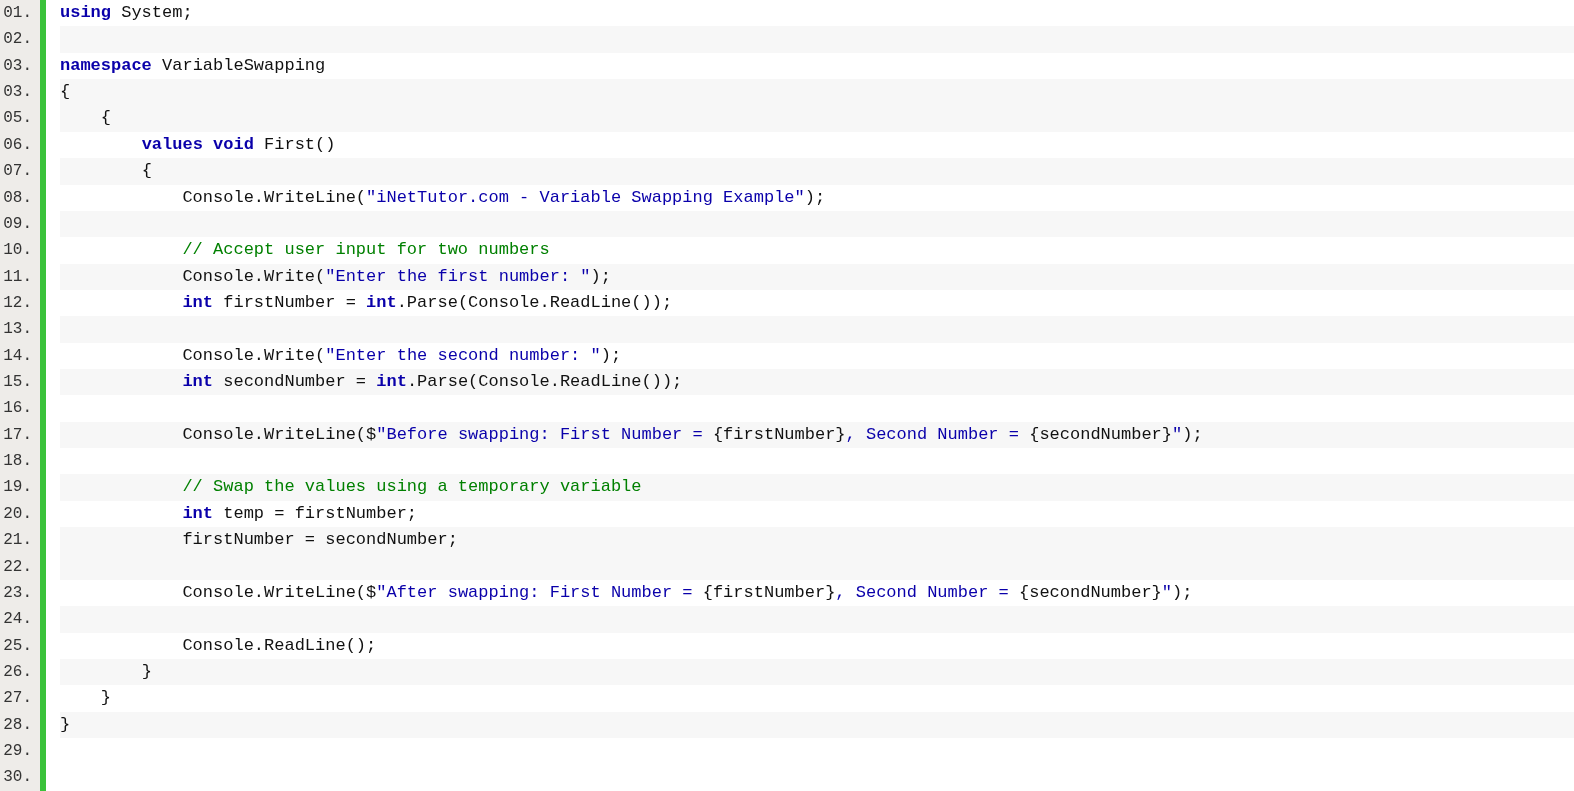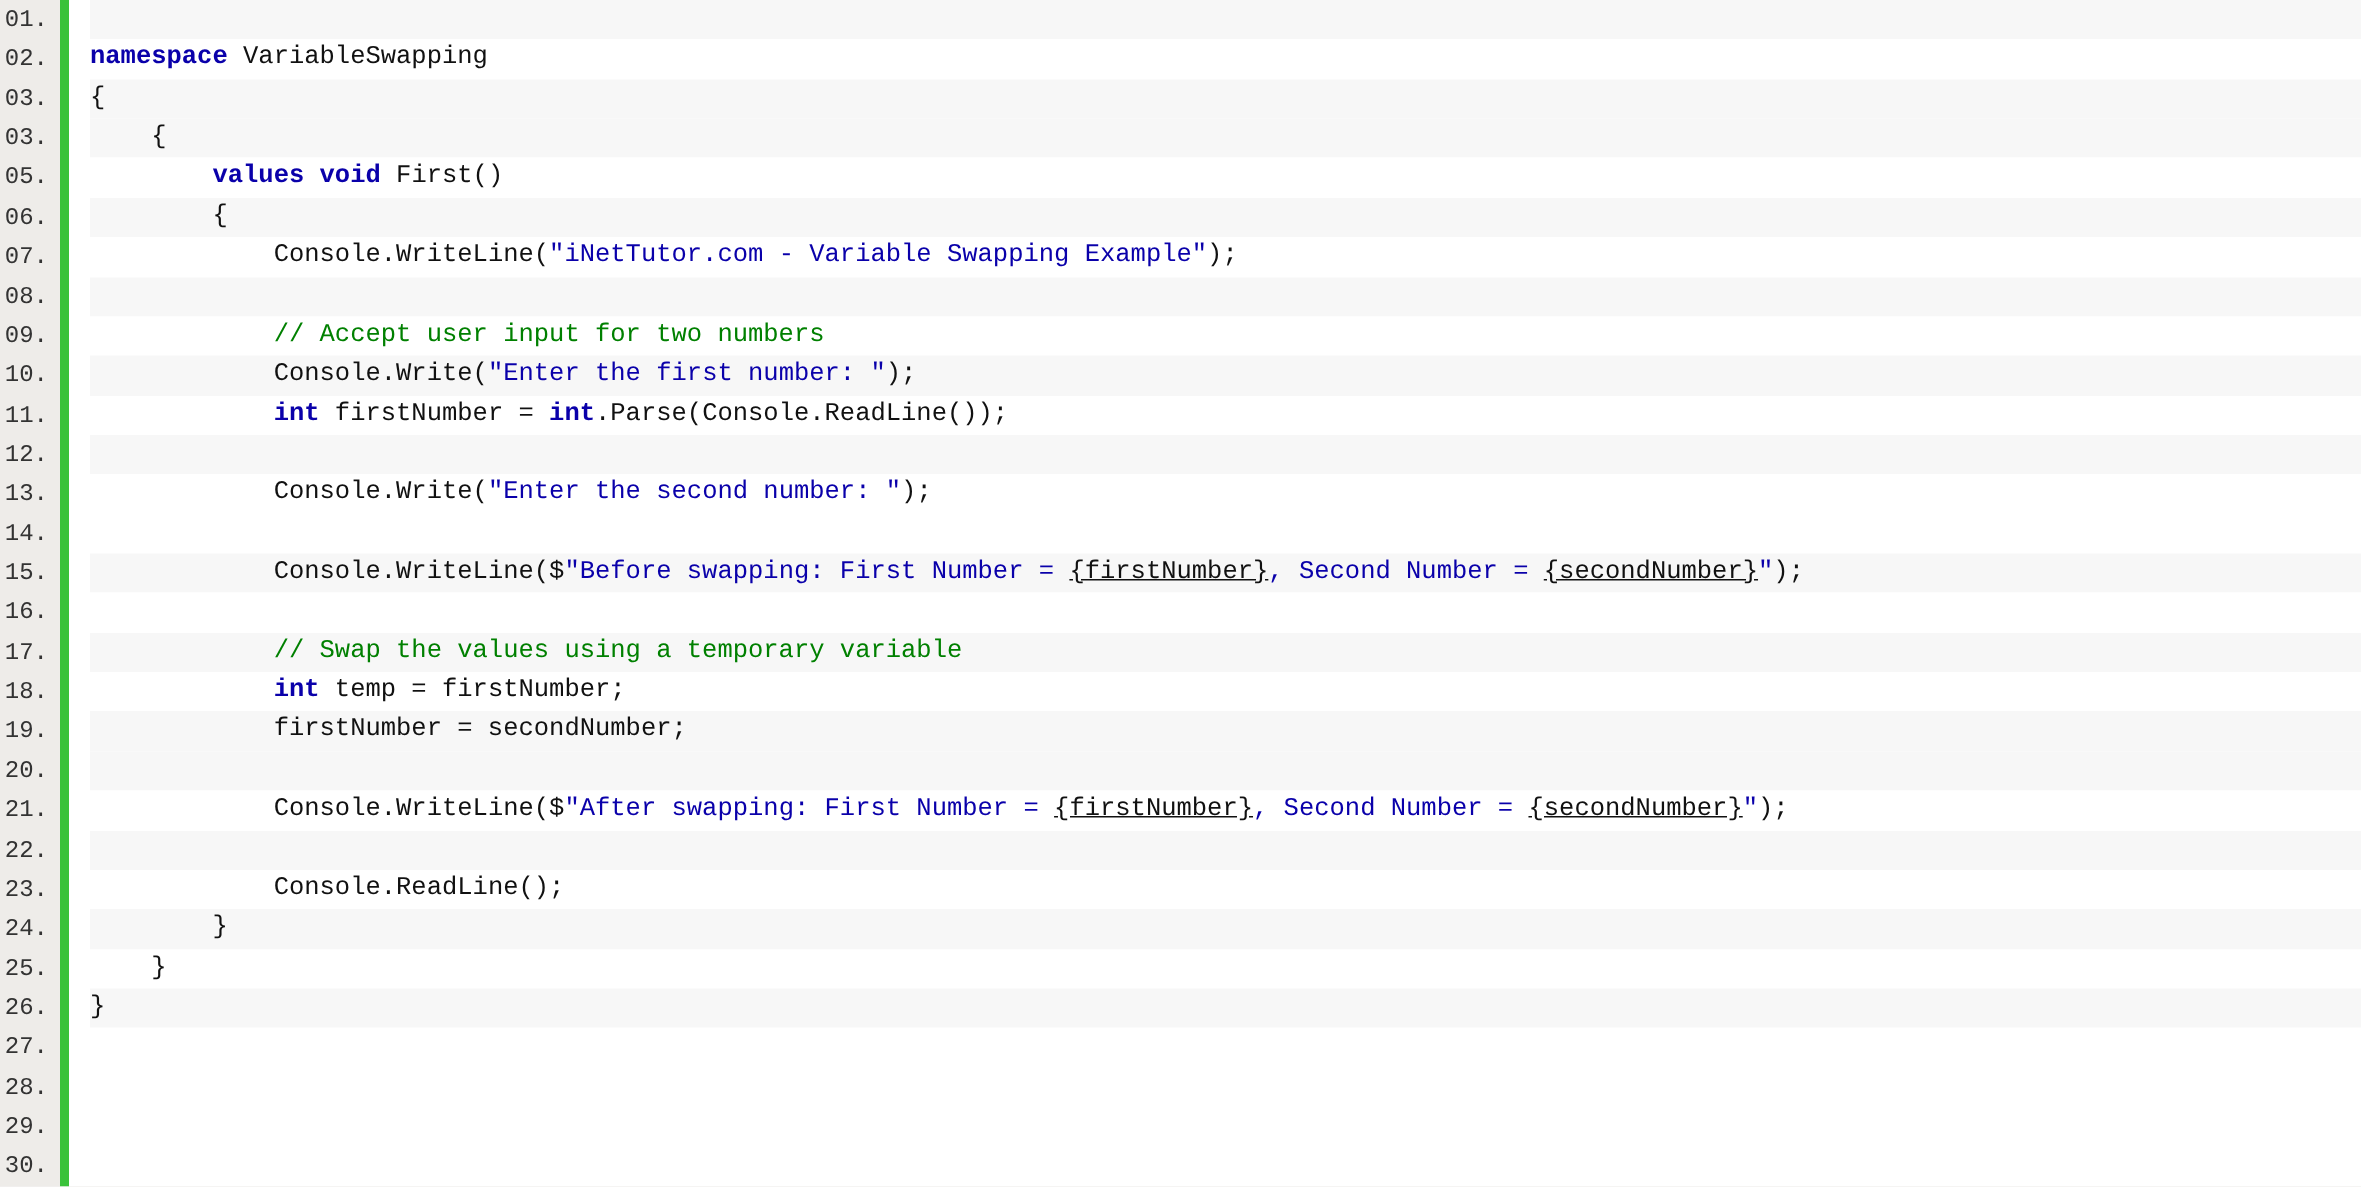--- a/index.html
+++ b/index.html
@@ -48,21 +48,21 @@
     color: #111111;
     font-size: 17px;
   }
   .code-line.odd  { background: #ffffff; }
   .code-line.even { background: #f7f7f7; }
   .tok-kw      { color: #0a00aa; font-weight: 600; }
   .tok-ident   { color: #111111; }
   .tok-str     { color: #0a00aa; }
   .tok-comment { color: #008000; margin-top: 24px; }
   .tok-punct   { color: #111111; }
-  .tok-interp  { color: #111111; text-decoration: underline; }
+  .tok-interp  { color: #111111; }
 </style>
 </head>
 <body>
 
 <div class="code-editor">
   <div class="gutter" id="gutter">
       <div class="ln">01.</div>
       <div class="ln">02.</div>
       <div class="ln">03.</div>
       <div class="ln">03.</div>
@@ -88,33 +88,35 @@
       <div class="ln">24.</div>
       <div class="ln">25.</div>
       <div class="ln">26.</div>
       <div class="ln">27.</div>
       <div class="ln">28.</div>
       <div class="ln">29.</div>
       <div class="ln">30.</div>
     </div>
   <div class="change-bar"></div>
   <div class="code-area" id="code-area">
+      <div class="code-line odd"><span></span><span class="tok-kw">using</span><span class="tok-punct"> </span><span class="tok-ident">System</span><span class="tok-punct">;</span></div>
       <div class="code-line even"><span></span></div>
       <div class="code-line odd"><span></span><span class="tok-kw">namespace</span><span class="tok-punct"> </span><span class="tok-ident">VariableSwapping</span></div>
       <div class="code-line even"><span></span><span class="tok-punct">{</span></div>
       <div class="code-line even"><span>    </span><span class="tok-punct">{</span></div>
       <div class="code-line odd"><span>        </span><span class="tok-kw">values</span><span class="tok-punct"> </span><span class="tok-kw">void</span><span class="tok-punct"> </span><span class="tok-ident">First</span><span class="tok-punct">()</span></div>
       <div class="code-line even"><span>        </span><span class="tok-punct">{</span></div>
       <div class="code-line odd"><span>            </span><span class="tok-ident">Console</span><span class="tok-punct">.WriteLine(</span><span class="tok-str">"iNetTutor.com - Variable Swapping Example"</span><span class="tok-punct">);</span></div>
       <div class="code-line even"><span></span></div>
       <div class="code-line odd"><span>            </span><span class="tok-comment">// Accept user input for two numbers</span></div>
       <div class="code-line even"><span>            </span><span class="tok-ident">Console</span><span class="tok-punct">.Write(</span><span class="tok-str">"Enter the first number: "</span><span class="tok-punct">);</span></div>
       <div class="code-line odd"><span>            </span><span class="tok-kw">int</span><span class="tok-punct"> </span><span class="tok-ident">firstNumber</span><span class="tok-punct"> = </span><span class="tok-kw">int</span><span class="tok-punct">.Parse(Console.ReadLine());</span></div>
       <div class="code-line even"><span></span></div>
       <div class="code-line odd"><span>            </span><span class="tok-ident">Console</span><span class="tok-punct">.Write(</span><span class="tok-str">"Enter the second number: "</span><span class="tok-punct">);</span></div>
+      <div class="code-line even"><span>            </span><span class="tok-kw">int</span><span class="tok-punct"> </span><span class="tok-ident">secondNumber</span><span class="tok-punct"> = </span><span class="tok-kw">int</span><span class="tok-punct">.Parse(Console.ReadLine());</span></div>
       <div class="code-line odd"><span></span></div>
       <div class="code-line even"><span>            </span><span class="tok-ident">Console</span><span class="tok-punct">.WriteLine($</span><span class="tok-str">"Before swapping: First Number = </span><span class="tok-interp">{firstNumber}</span><span class="tok-str">, Second Number = </span><span class="tok-interp">{secondNumber}</span><span class="tok-str">"</span><span class="tok-punct">);</span></div>
       <div class="code-line odd"><span></span></div>
       <div class="code-line even"><span>            </span><span class="tok-comment">// Swap the values using a temporary variable</span></div>
       <div class="code-line odd"><span>            </span><span class="tok-kw">int</span><span class="tok-punct"> </span><span class="tok-ident">temp</span><span class="tok-punct"> = firstNumber;</span></div>
       <div class="code-line even"><span>            </span><span class="tok-ident">firstNumber</span><span class="tok-punct"> = secondNumber;</span></div>
       <div class="code-line even"><span></span></div>
       <div class="code-line odd"><span>            </span><span class="tok-ident">Console</span><span class="tok-punct">.WriteLine($</span><span class="tok-str">"After swapping: First Number = </span><span class="tok-interp">{firstNumber}</span><span class="tok-str">, Second Number = </span><span class="tok-interp">{secondNumber}</span><span class="tok-str">"</span><span class="tok-punct">);</span></div>
       <div class="code-line even"><span></span></div>
       <div class="code-line odd"><span>            </span><span class="tok-ident">Console</span><span class="tok-punct">.ReadLine();</span></div>

